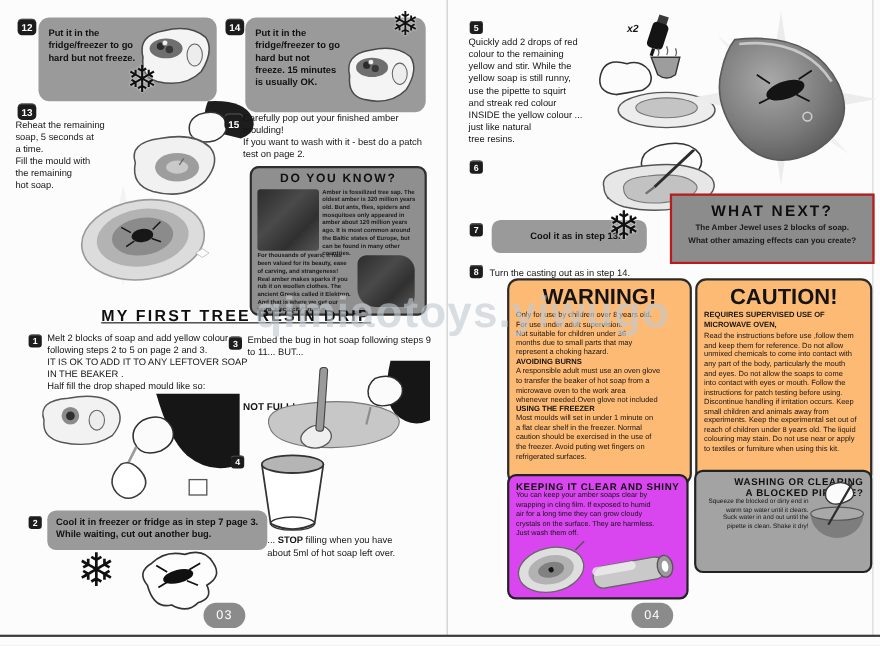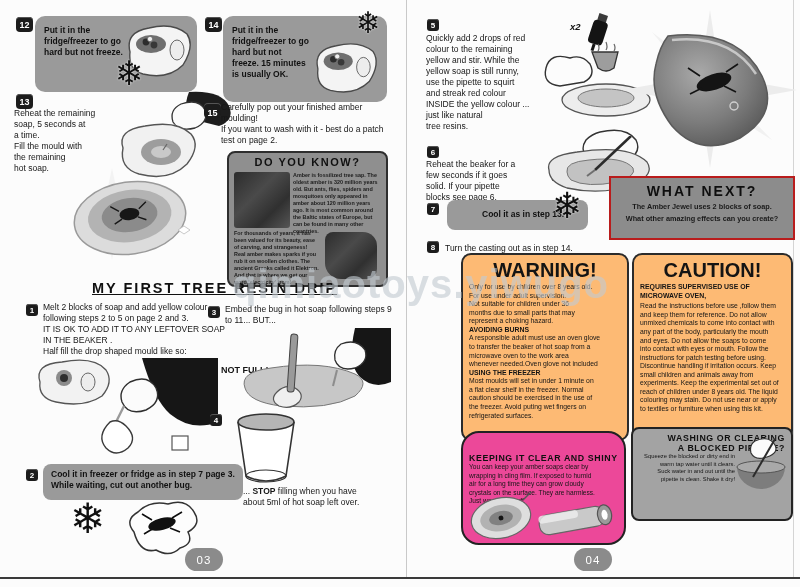--- a/index.html
+++ b/index.html
@@ -35,21 +35,21 @@
         justify-content:center;font-weight:400;font-size:11.5px;width:38px;height:23px;letter-spacing:1px;}
   .snow{font-family:"DejaVu Sans",sans-serif;color:#101010;text-shadow:0 0 2px #fff;line-height:1;}
   
   .whatnext{background:#8c8c8c;border:2px solid #b91c1c;}
   .wn-title{font-size:14px;font-weight:800;letter-spacing:2px;text-align:center;color:#0e0e0e;margin-top:5px;}
   .wn-line{font-size:7.3px;font-weight:600;text-align:center;color:#1a1a1a;margin-top:3px;}
   .alertbox{background:#fdba74;border:2px solid #2b2b2b;border-radius:10px;box-sizing:border-box;padding:4px 6px;}
   .alert-title{font-size:20px;font-weight:900;text-align:center;letter-spacing:0;line-height:1;margin:1px 0 3px 0;}
   .alert-body{font-size:6.8px;line-height:1.26;font-weight:500;color:#151515;}
   .alert-sub{font-size:6.9px;font-weight:800;line-height:1.25;}
-  .tipbox{border:2px solid #222;border-radius:18px;box-sizing:border-box;background:#ec4899;padding:20px 6px;}
+  .tipbox{border:2px solid #222;border-radius:8px;box-sizing:border-box;background:#d946ef;padding:4px 6px;}
   .tip-title{font-size:8.8px;font-weight:800;letter-spacing:.6px;color:#101010;}
   .tip-body{font-size:6.6px;line-height:1.3;font-weight:500;color:#161616;}
   .washbox{background:#a3a3a3;border:2px solid #222;border-radius:8px;box-sizing:border-box;padding:4px 6px;}
   .x2{font-size:9.5px;font-weight:800;font-style:italic;}
 </style>
 </head>
 <body>
 
 <div class="sheet">
 
@@ -257,24 +257,20 @@
     <path d="M46,26 Q116,18 140,66 Q158,104 118,128 Q78,148 50,116 Q26,84 34,54 Q38,36 46,26 Z" fill="url(#jewelg)" stroke="#5a5a5a" stroke-width="1.5"></path>
     <path d="M50,30 Q108,24 134,64" stroke="#d8d8d8" stroke-width="2.5" fill="none" opacity=".8"></path>
     <ellipse cx="92" cy="72" rx="18" ry="8" fill="#141414" transform="rotate(-18 92 72)"></ellipse>
     <path d="M78,66 L66,58 M80,78 L68,84 M104,62 L116,54 M102,76 L114,82" stroke="#141414" stroke-width="1.6"></path>
     <circle cx="112" cy="96" r="4" fill="none" stroke="#cfcfcf" stroke-width="1.4"></circle>
   </svg>
 
   <div class="abs badge badge-sm" style="left:427px;top:146px;">
     <span>6</span>
   </div>
-  <div class="abs steptext pre" style="left:426px;top:159px;width:120px;">Reheat the beaker for a
-few seconds if it goes
-solid. If your pipette
-blocks see page 6.</div>
   <svg class="abs" style="left:543px;top:136px;" width="112" height="60" viewBox="0 0 112 60">
     <path d="M6,34 Q2,20 34,16 Q86,8 104,26 Q112,38 92,48 Q60,60 24,52 Q6,46 6,34 Z" fill="#e7e7e7" stroke="#555" stroke-width="1.3"></path>
     <path d="M24,36 Q22,26 46,24 Q80,20 90,32 Q94,40 74,46 Q44,52 28,44 Q24,40 24,36 Z" fill="#c2c2c2" stroke="#777" stroke-width="1"></path>
     <path d="M88,0 L52,34" stroke="#2c2c2c" stroke-width="2.6"></path>
     <path d="M52,34 L44,40" stroke="#6f6f6f" stroke-width="2"></path>
   </svg>
 
   <div class="abs badge badge-sm" style="left:427px;top:203px;">
     <span>7</span>
   </div>

